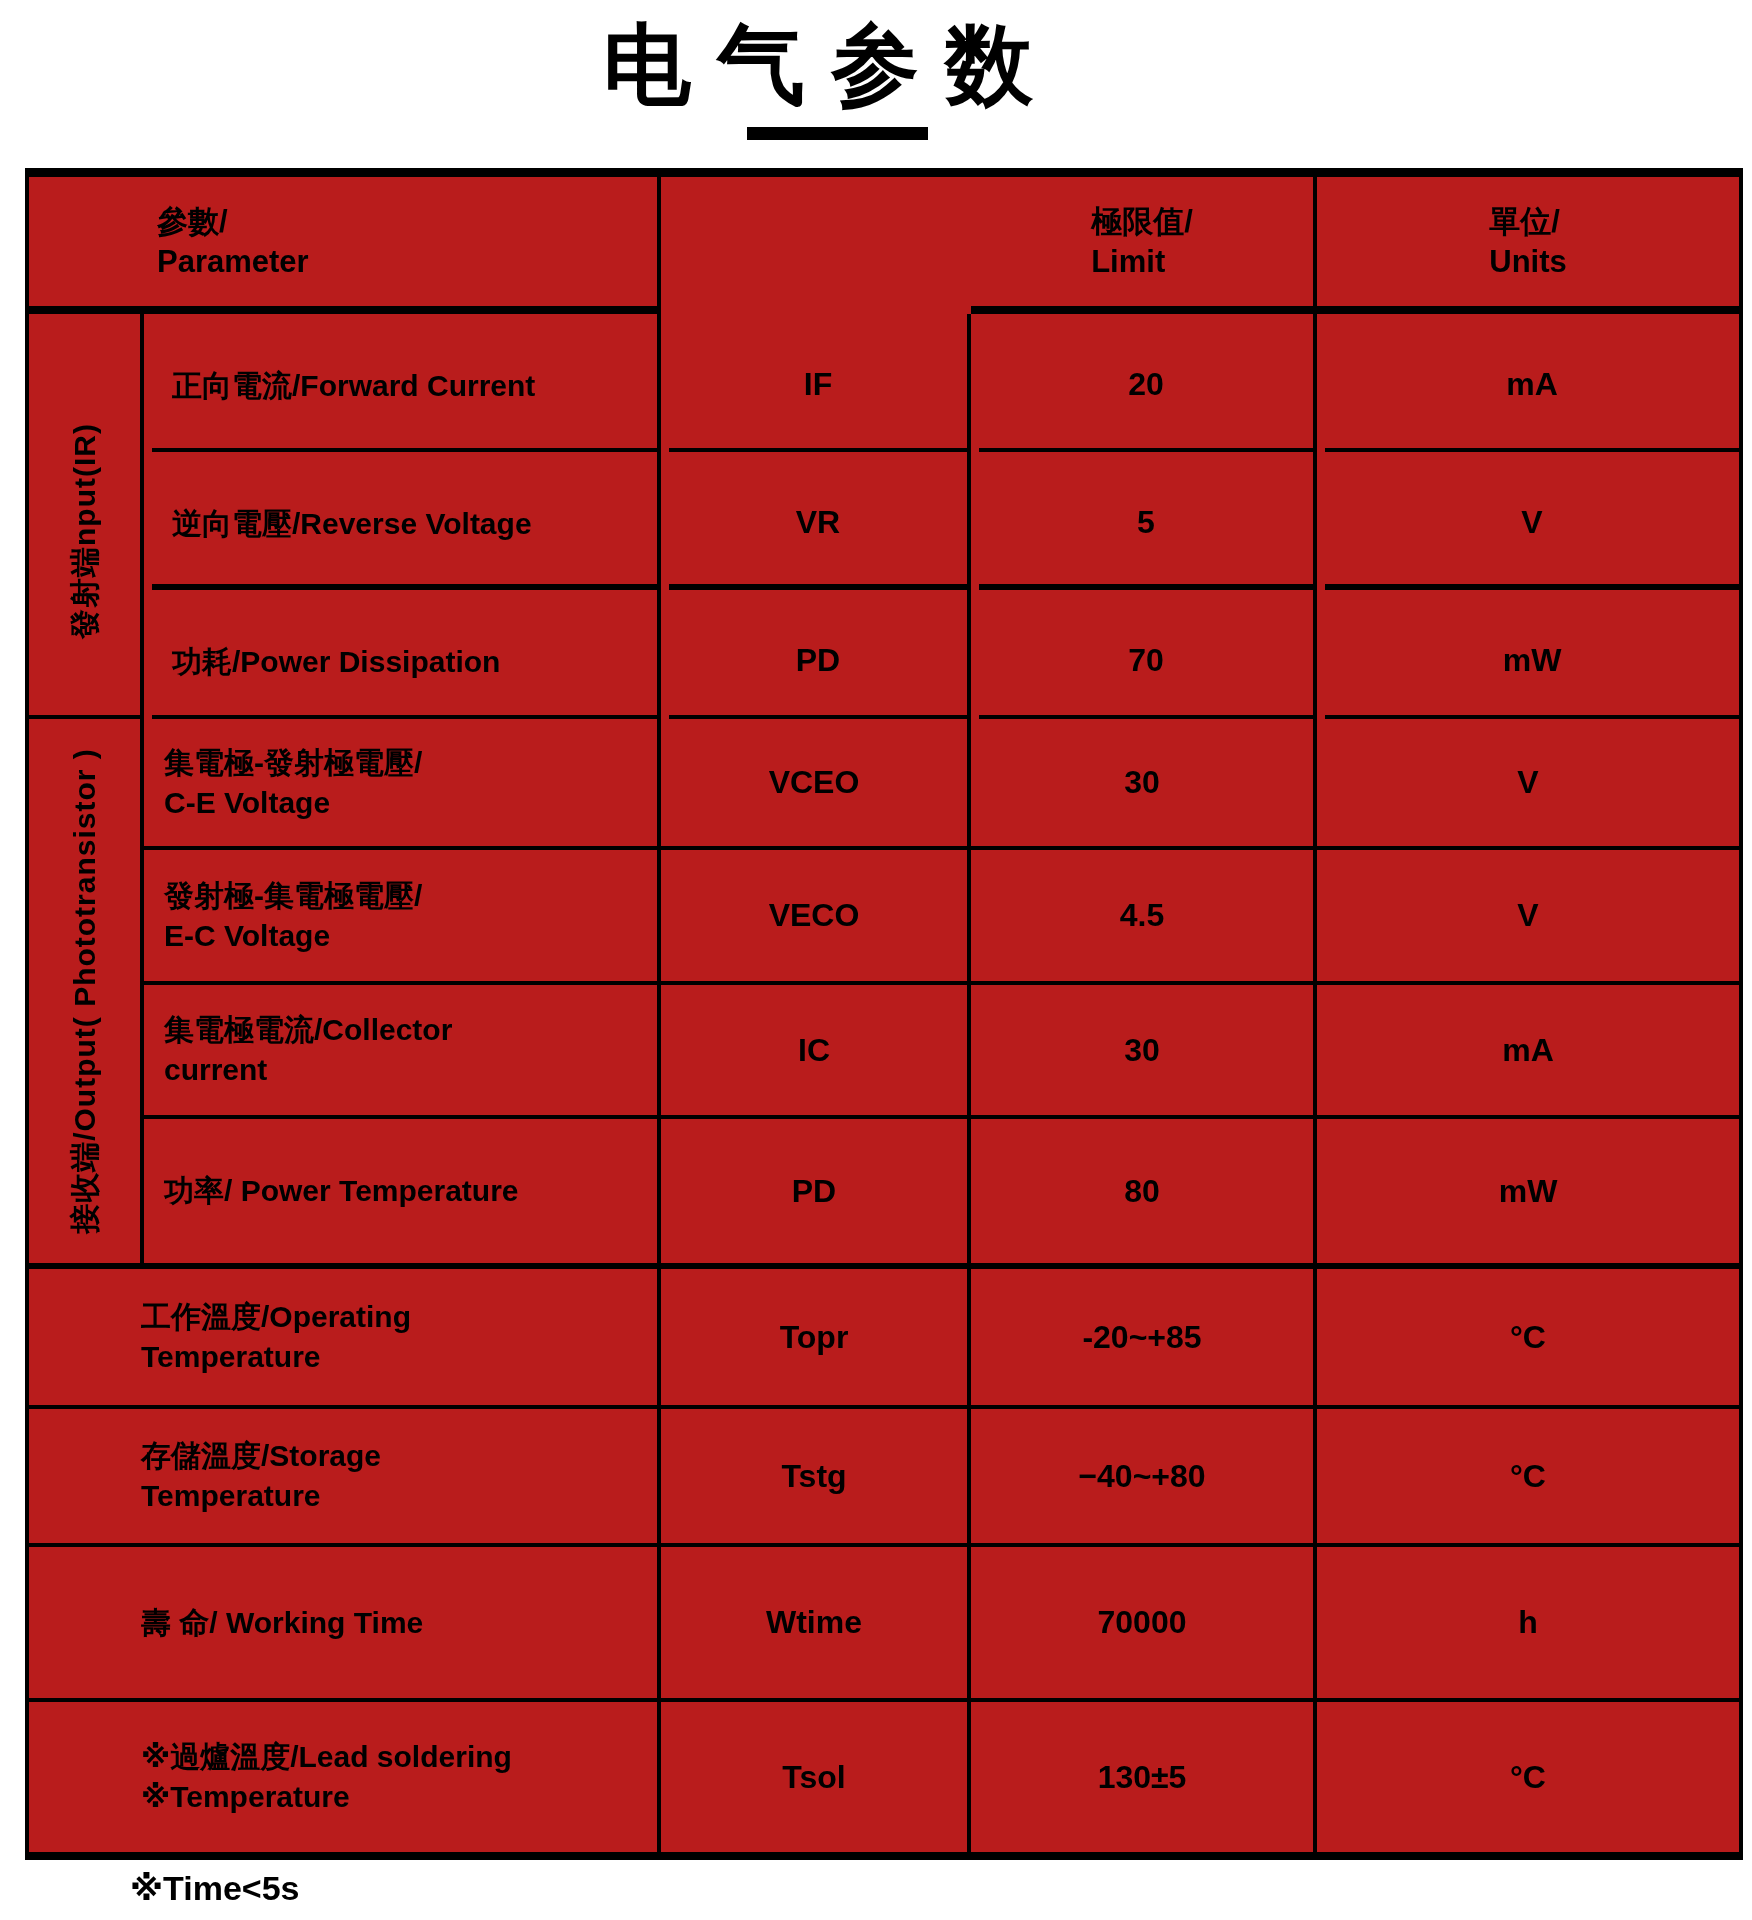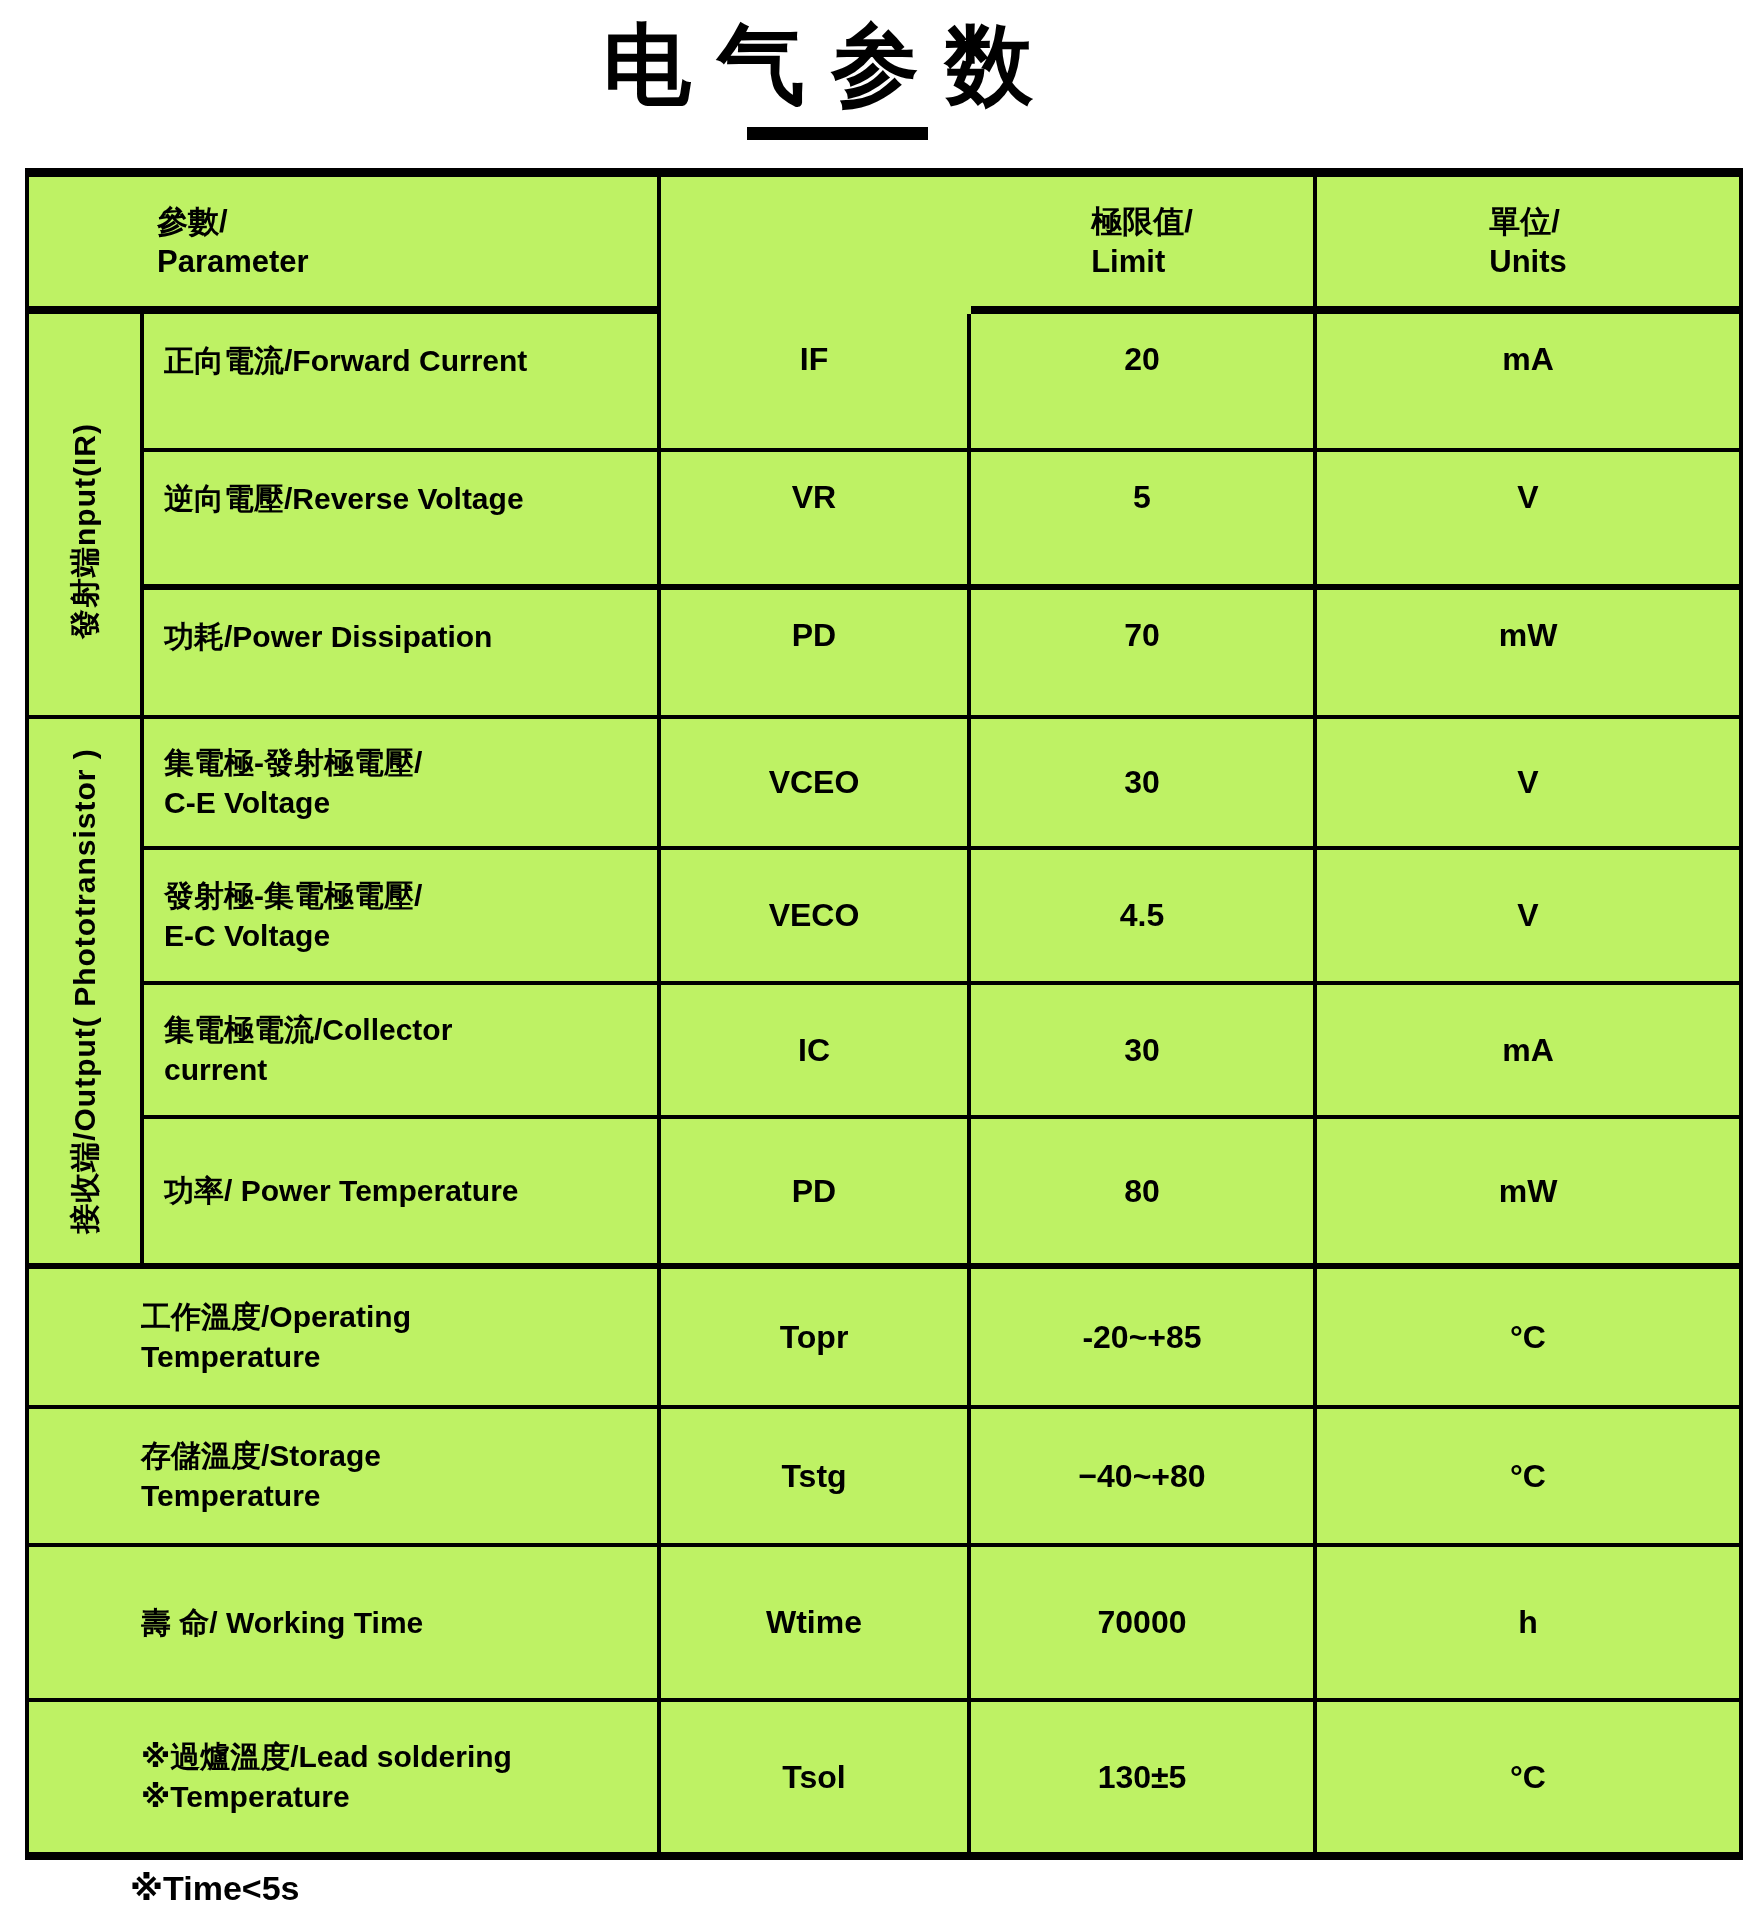--- a/index.html
+++ b/index.html
@@ -4,31 +4,31 @@
 <style>
   html,body{margin:0;padding:0;background:#fff;}
   body{width:1752px;height:1920px;position:relative;overflow:hidden;
        font-family:"Liberation Sans","DejaVu Sans",sans-serif;color:#000;}
   .title{position:absolute;left:-45px;top:6px;width:1752px;text-align:center;
          font-size:88px;font-weight:bold;letter-spacing:26px;white-space:nowrap;}
   .title-underline{position:absolute;left:747px;top:127px;width:181px;height:13px;background:#000;}
   .tbl{position:absolute;left:25px;top:168px;display:grid;
        grid-template-columns:115px 517px 310px 346px 422px;
        grid-template-rows:137px 138px 138px 129px 131px 135px 134px 150px 140px 138px 155px 150px;
-       border:4px solid #000;border-top-width:9px;border-bottom-width:8px;background:#bef264;}
+       border:4px solid #000;border-top-width:9px;border-bottom-width:8px;background:#b91c1c;}
   .cell{box-sizing:border-box;border:0 solid #000;display:flex;flex-direction:column;
         justify-content:center;font-weight:bold;}
   .br4{border-right-width:4px;}
   .bb4{border-bottom-width:4px;}
   .bb6{border-bottom-width:6px;}
   .bb8{border-bottom-width:8px;}
   .param{font-size:30px;line-height:40px;white-space:pre-line;padding-left:20px;text-align:left;}
   .param-merged{padding-left:112px;}
   .val{font-size:32px;text-align:left;align-items:center;}
-  .vtop{justify-content:flex-start;padding-top:27px;}
+  .vtop{justify-content:flex-start;padding-top:52px;margin-left:8px;}
   .hcell{font-size:31px;line-height:40px;align-items:center;text-align:left;}
   .hcell .hblock{white-space:pre-line;}
   .hparam{align-items:flex-start;padding-left:128px;}
   .gcell{position:relative;}
   .vlabel{position:absolute;left:50%;top:50%;transform:translate(-50%,-50%) rotate(-90deg);
           white-space:nowrap;font-size:30px;font-weight:bold;letter-spacing:1px;}
   .vlabel-low{top:54%;}
   .footnote{position:absolute;left:130px;top:1868px;font-size:34px;font-weight:bold;}
 </style>
 </head>

